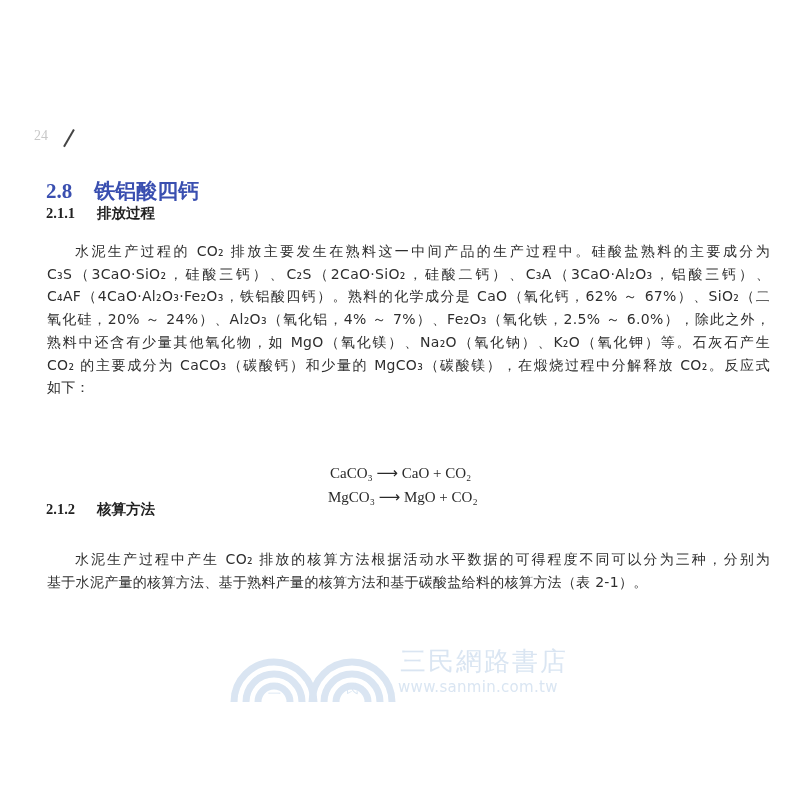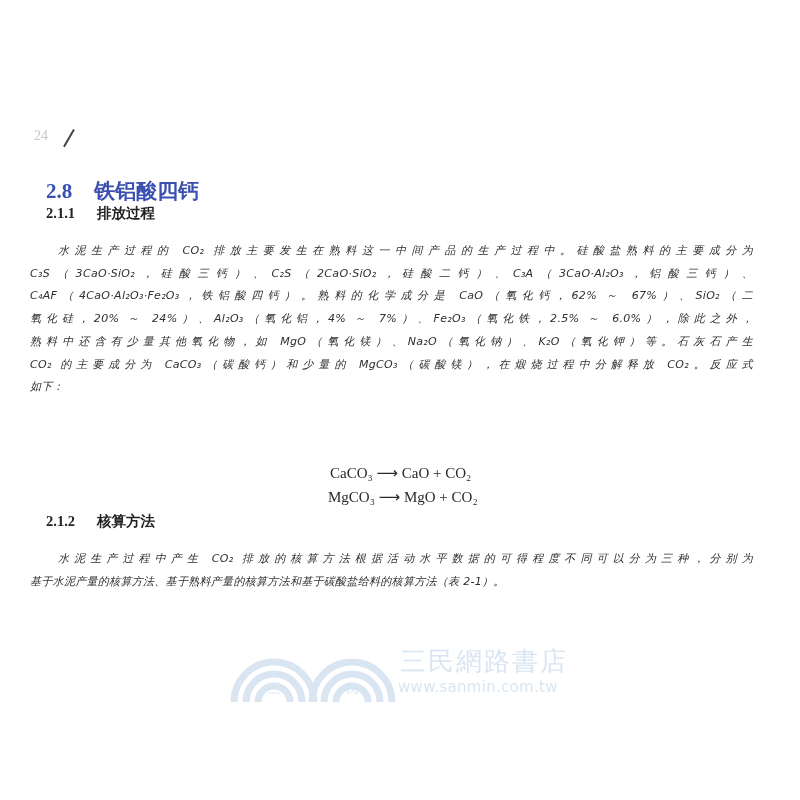--- a/index.html
+++ b/index.html
@@ -20,26 +20,26 @@
     font-size: 21px; font-weight: bold; color: #3a4fb0;
     font-family: "DejaVu Serif", serif; white-space: nowrap;
   }
   .h2 .num { margin-right: 22px; font-family: "Liberation Serif", serif; }
   .h3 {
     position: absolute; left: 46px; font-size: 14.5px; font-weight: bold; color: #222;
     font-family: "DejaVu Sans", sans-serif; white-space: nowrap;
   }
   .h3 .num { margin-right: 22px; font-family: "Liberation Serif", serif; }
   .h3-1 { top: 204px; }
-  .h3-2 { top: 512px; text-align: center; }
+  .h3-2 { top: 500px; text-align: center; }
 
   .para {
-    position: absolute; left: 30px; width: 723px;
-    font-size: 11px; line-height: 22.7px; color: #2e2e2e;
-    text-align: justify; font-family: "DejaVu Sans", sans-serif; letter-spacing: 0.3px; font-style: italic;
+    position: absolute; left: 47px; width: 723px;
+    font-size: 14px; line-height: 22.7px; color: #2e2e2e;
+    text-align: justify; font-family: "DejaVu Sans", sans-serif; letter-spacing: 0.3px;
   }
   .para .line { display: block; white-space: nowrap; text-align-last: justify; text-align: justify; }
   .para .line.last { text-align-last: left; }
   .para .indent { padding-left: 28px; }
   .p1 { top: 240px; }
   .p2 { top: 548px; }
 
   .equations {
     position: absolute; left: 330px; top: 433px;
     font-family: "Liberation Serif", serif; font-size: 15px; color: #2a2a2a; line-height: 24px; margin-top: 28px;

